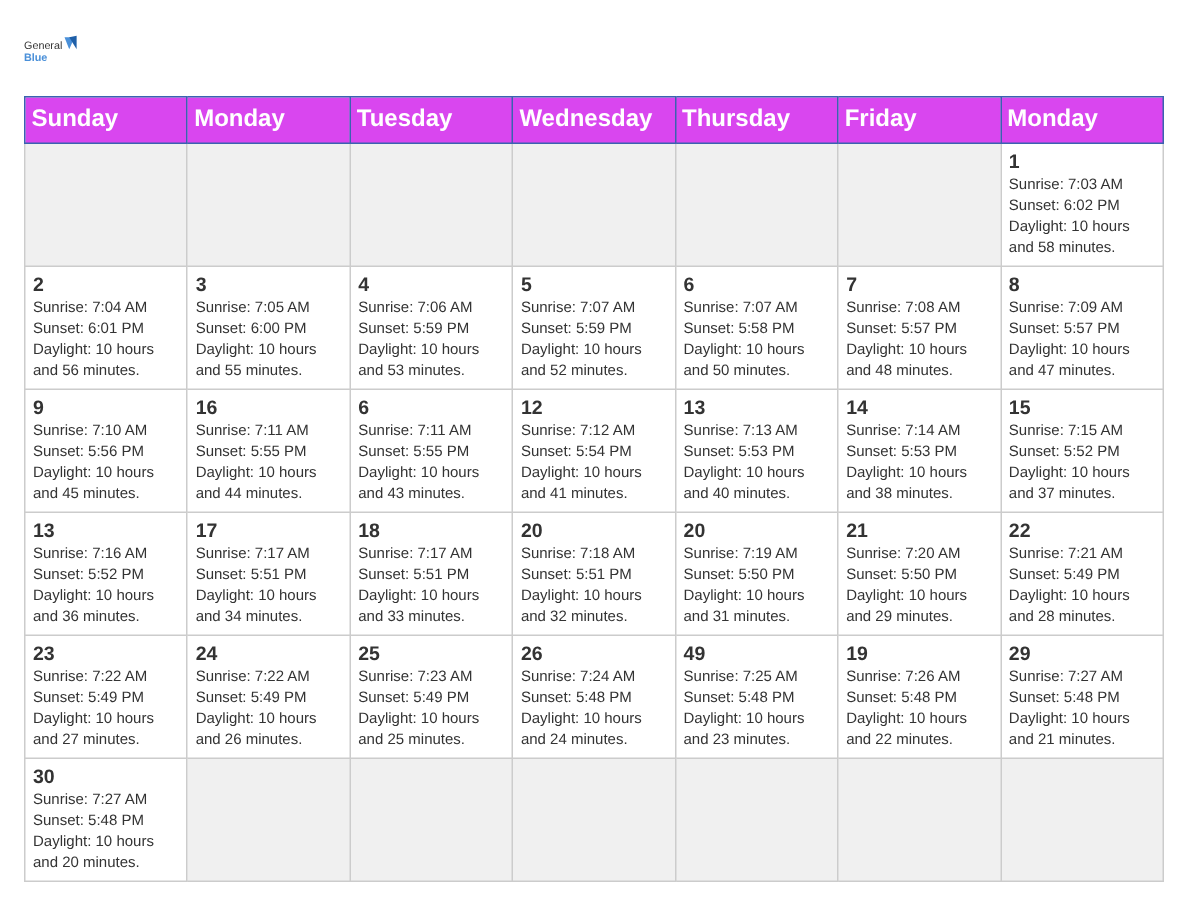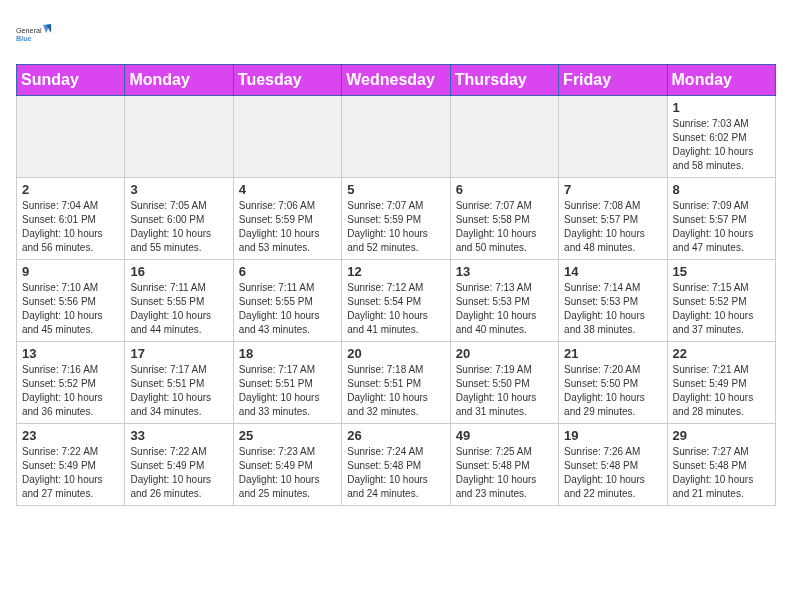--- a/index.html
+++ b/index.html
@@ -210,21 +210,21 @@
           <span class="day-num">22</span>
           <div class="day-info">Sunrise: 7:21 AM<br>Sunset: 5:49 PM<br>Daylight: 10 hours and 28 minutes.</div>
         </td>
       </tr>
       <tr>
         <td>
           <span class="day-num">23</span>
           <div class="day-info">Sunrise: 7:22 AM<br>Sunset: 5:49 PM<br>Daylight: 10 hours and 27 minutes.</div>
         </td>
         <td>
-          <span class="day-num">33</span>
+          <span class="day-num">24</span>
           <div class="day-info">Sunrise: 7:22 AM<br>Sunset: 5:49 PM<br>Daylight: 10 hours and 26 minutes.</div>
         </td>
         <td>
           <span class="day-num">25</span>
           <div class="day-info">Sunrise: 7:23 AM<br>Sunset: 5:49 PM<br>Daylight: 10 hours and 25 minutes.</div>
         </td>
         <td>
           <span class="day-num">26</span>
           <div class="day-info">Sunrise: 7:24 AM<br>Sunset: 5:48 PM<br>Daylight: 10 hours and 24 minutes.</div>
         </td>
@@ -233,15 +233,27 @@
           <div class="day-info">Sunrise: 7:25 AM<br>Sunset: 5:48 PM<br>Daylight: 10 hours and 23 minutes.</div>
         </td>
         <td>
           <span class="day-num">19</span>
           <div class="day-info">Sunrise: 7:26 AM<br>Sunset: 5:48 PM<br>Daylight: 10 hours and 22 minutes.</div>
         </td>
         <td>
           <span class="day-num">29</span>
           <div class="day-info">Sunrise: 7:27 AM<br>Sunset: 5:48 PM<br>Daylight: 10 hours and 21 minutes.</div>
         </td>
+      </tr>
+      <tr>
+        <td>
+          <span class="day-num">30</span>
+          <div class="day-info">Sunrise: 7:27 AM<br>Sunset: 5:48 PM<br>Daylight: 10 hours and 20 minutes.</div>
+        </td>
+        <td class="empty"></td>
+        <td class="empty"></td>
+        <td class="empty"></td>
+        <td class="empty"></td>
+        <td class="empty"></td>
+        <td class="empty"></td>
       </tr>
     </tbody>
 </table>
 
 </body></html>

